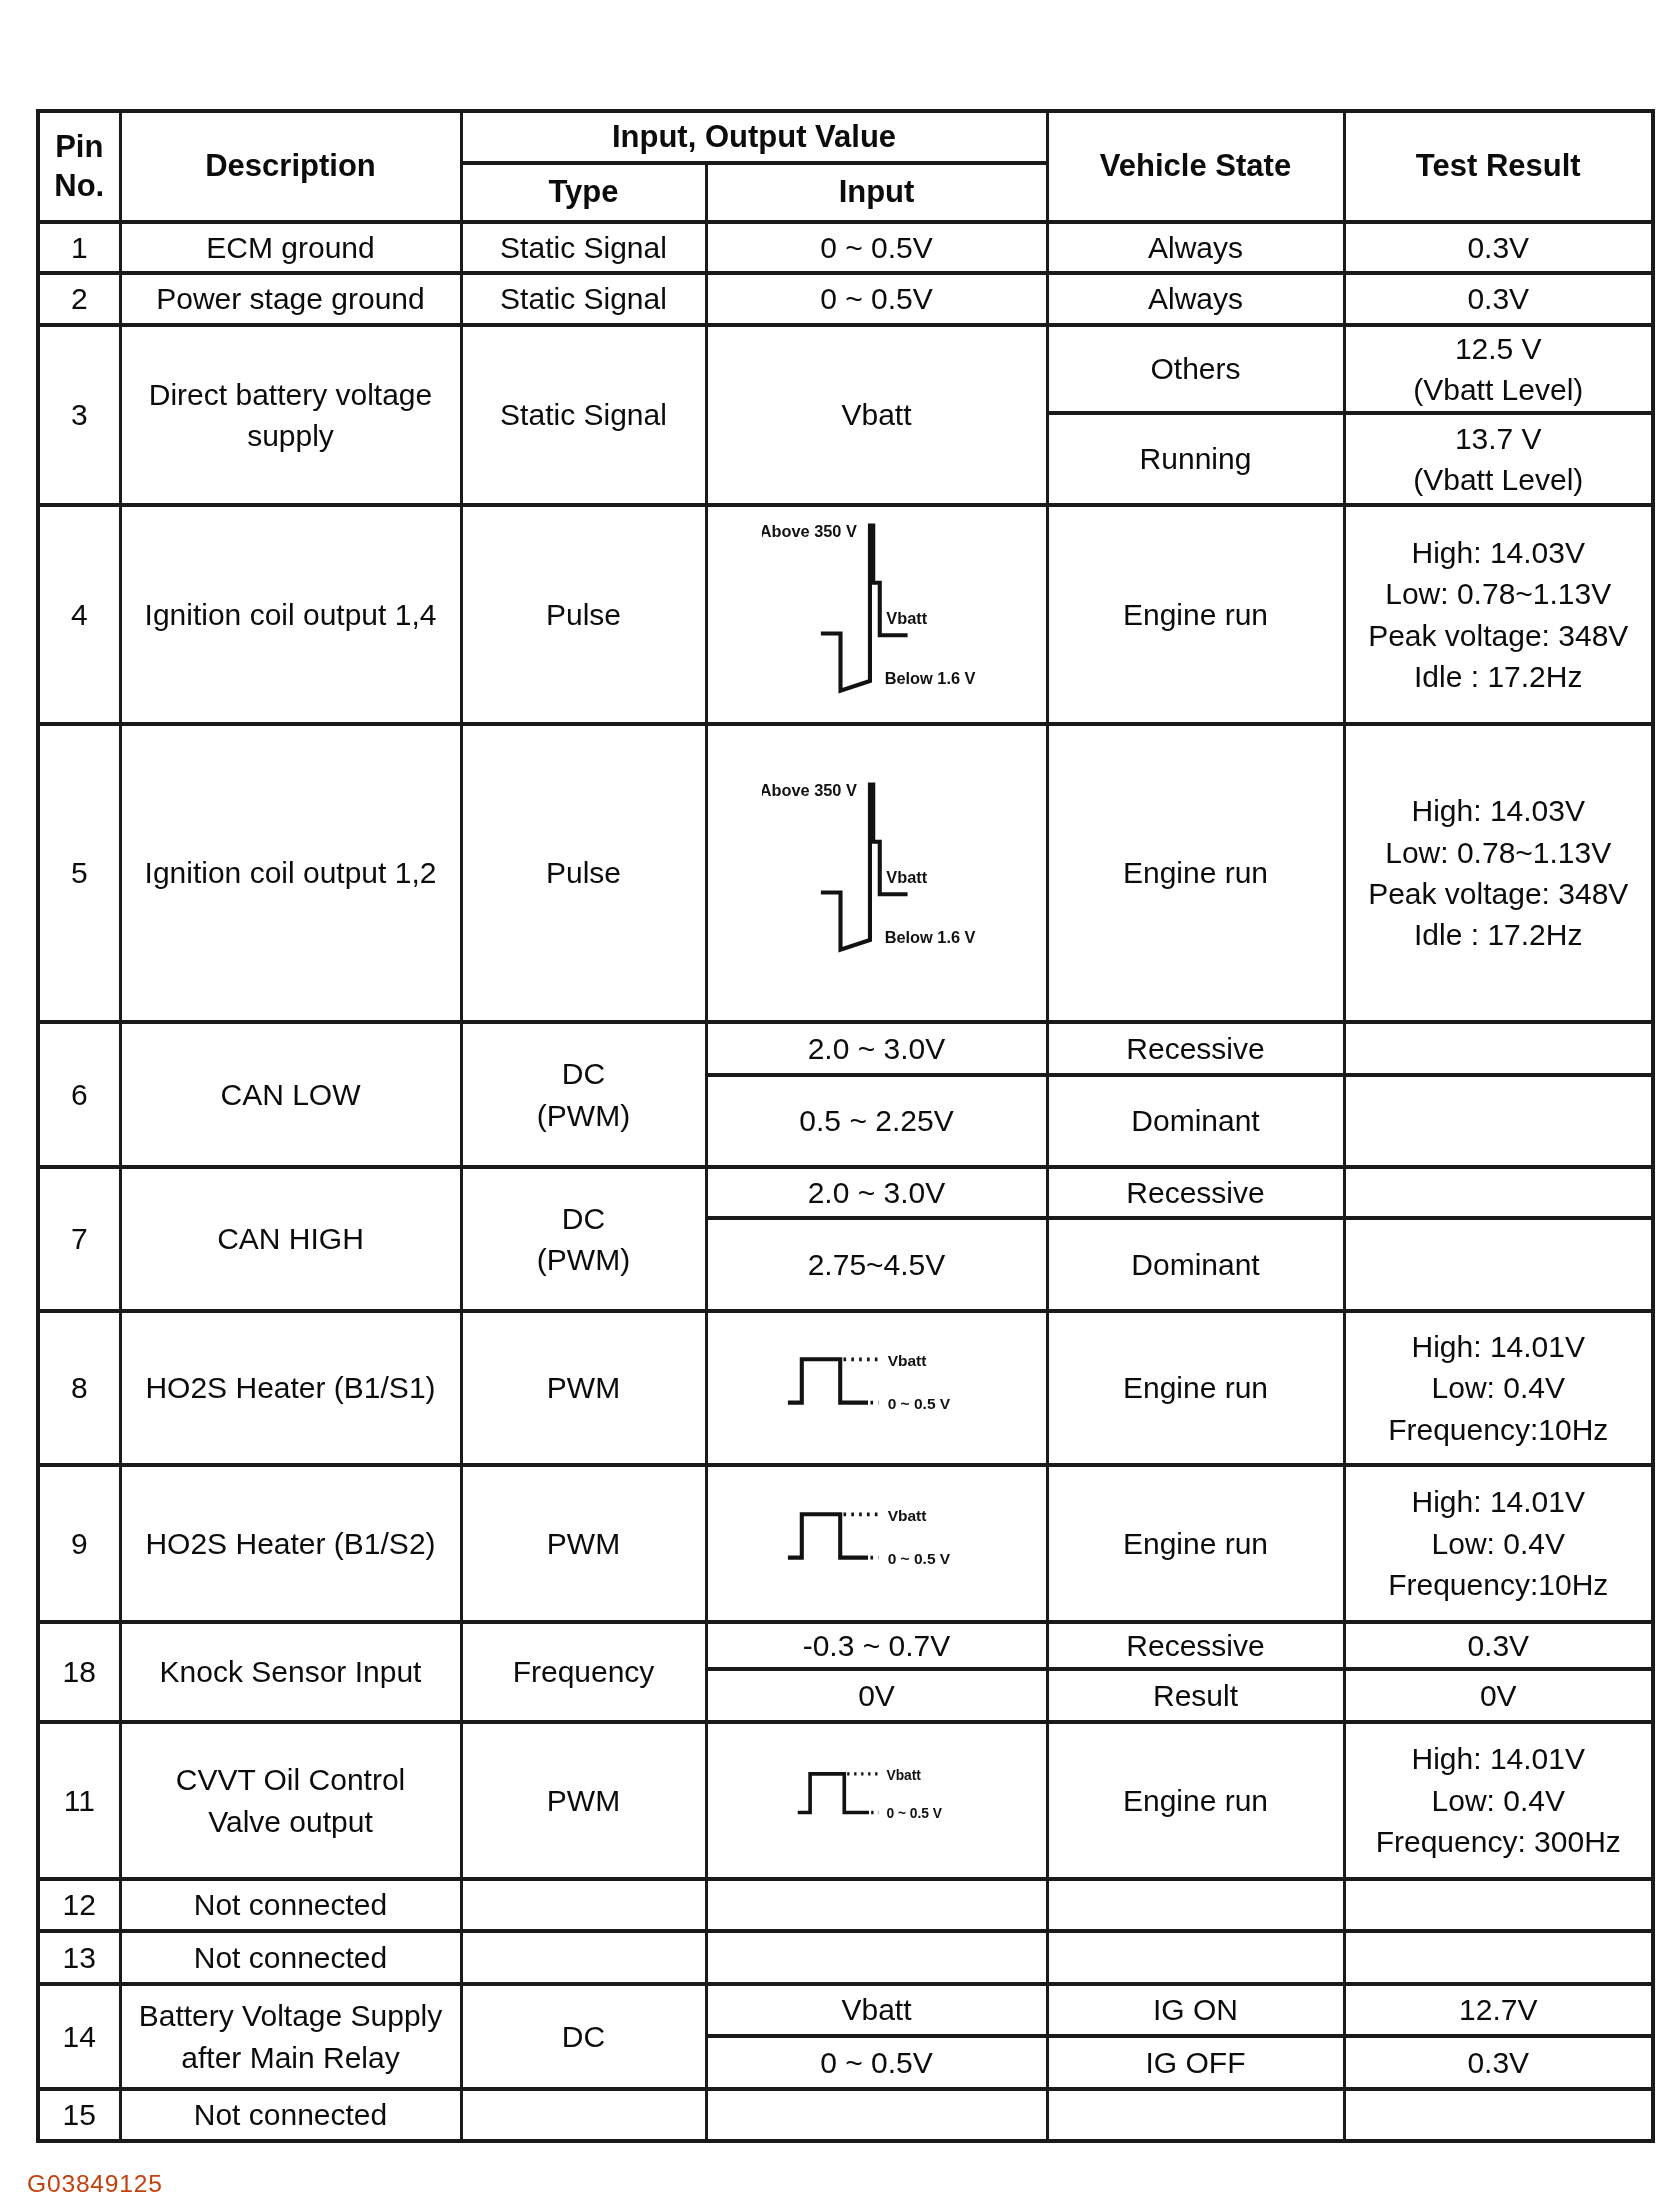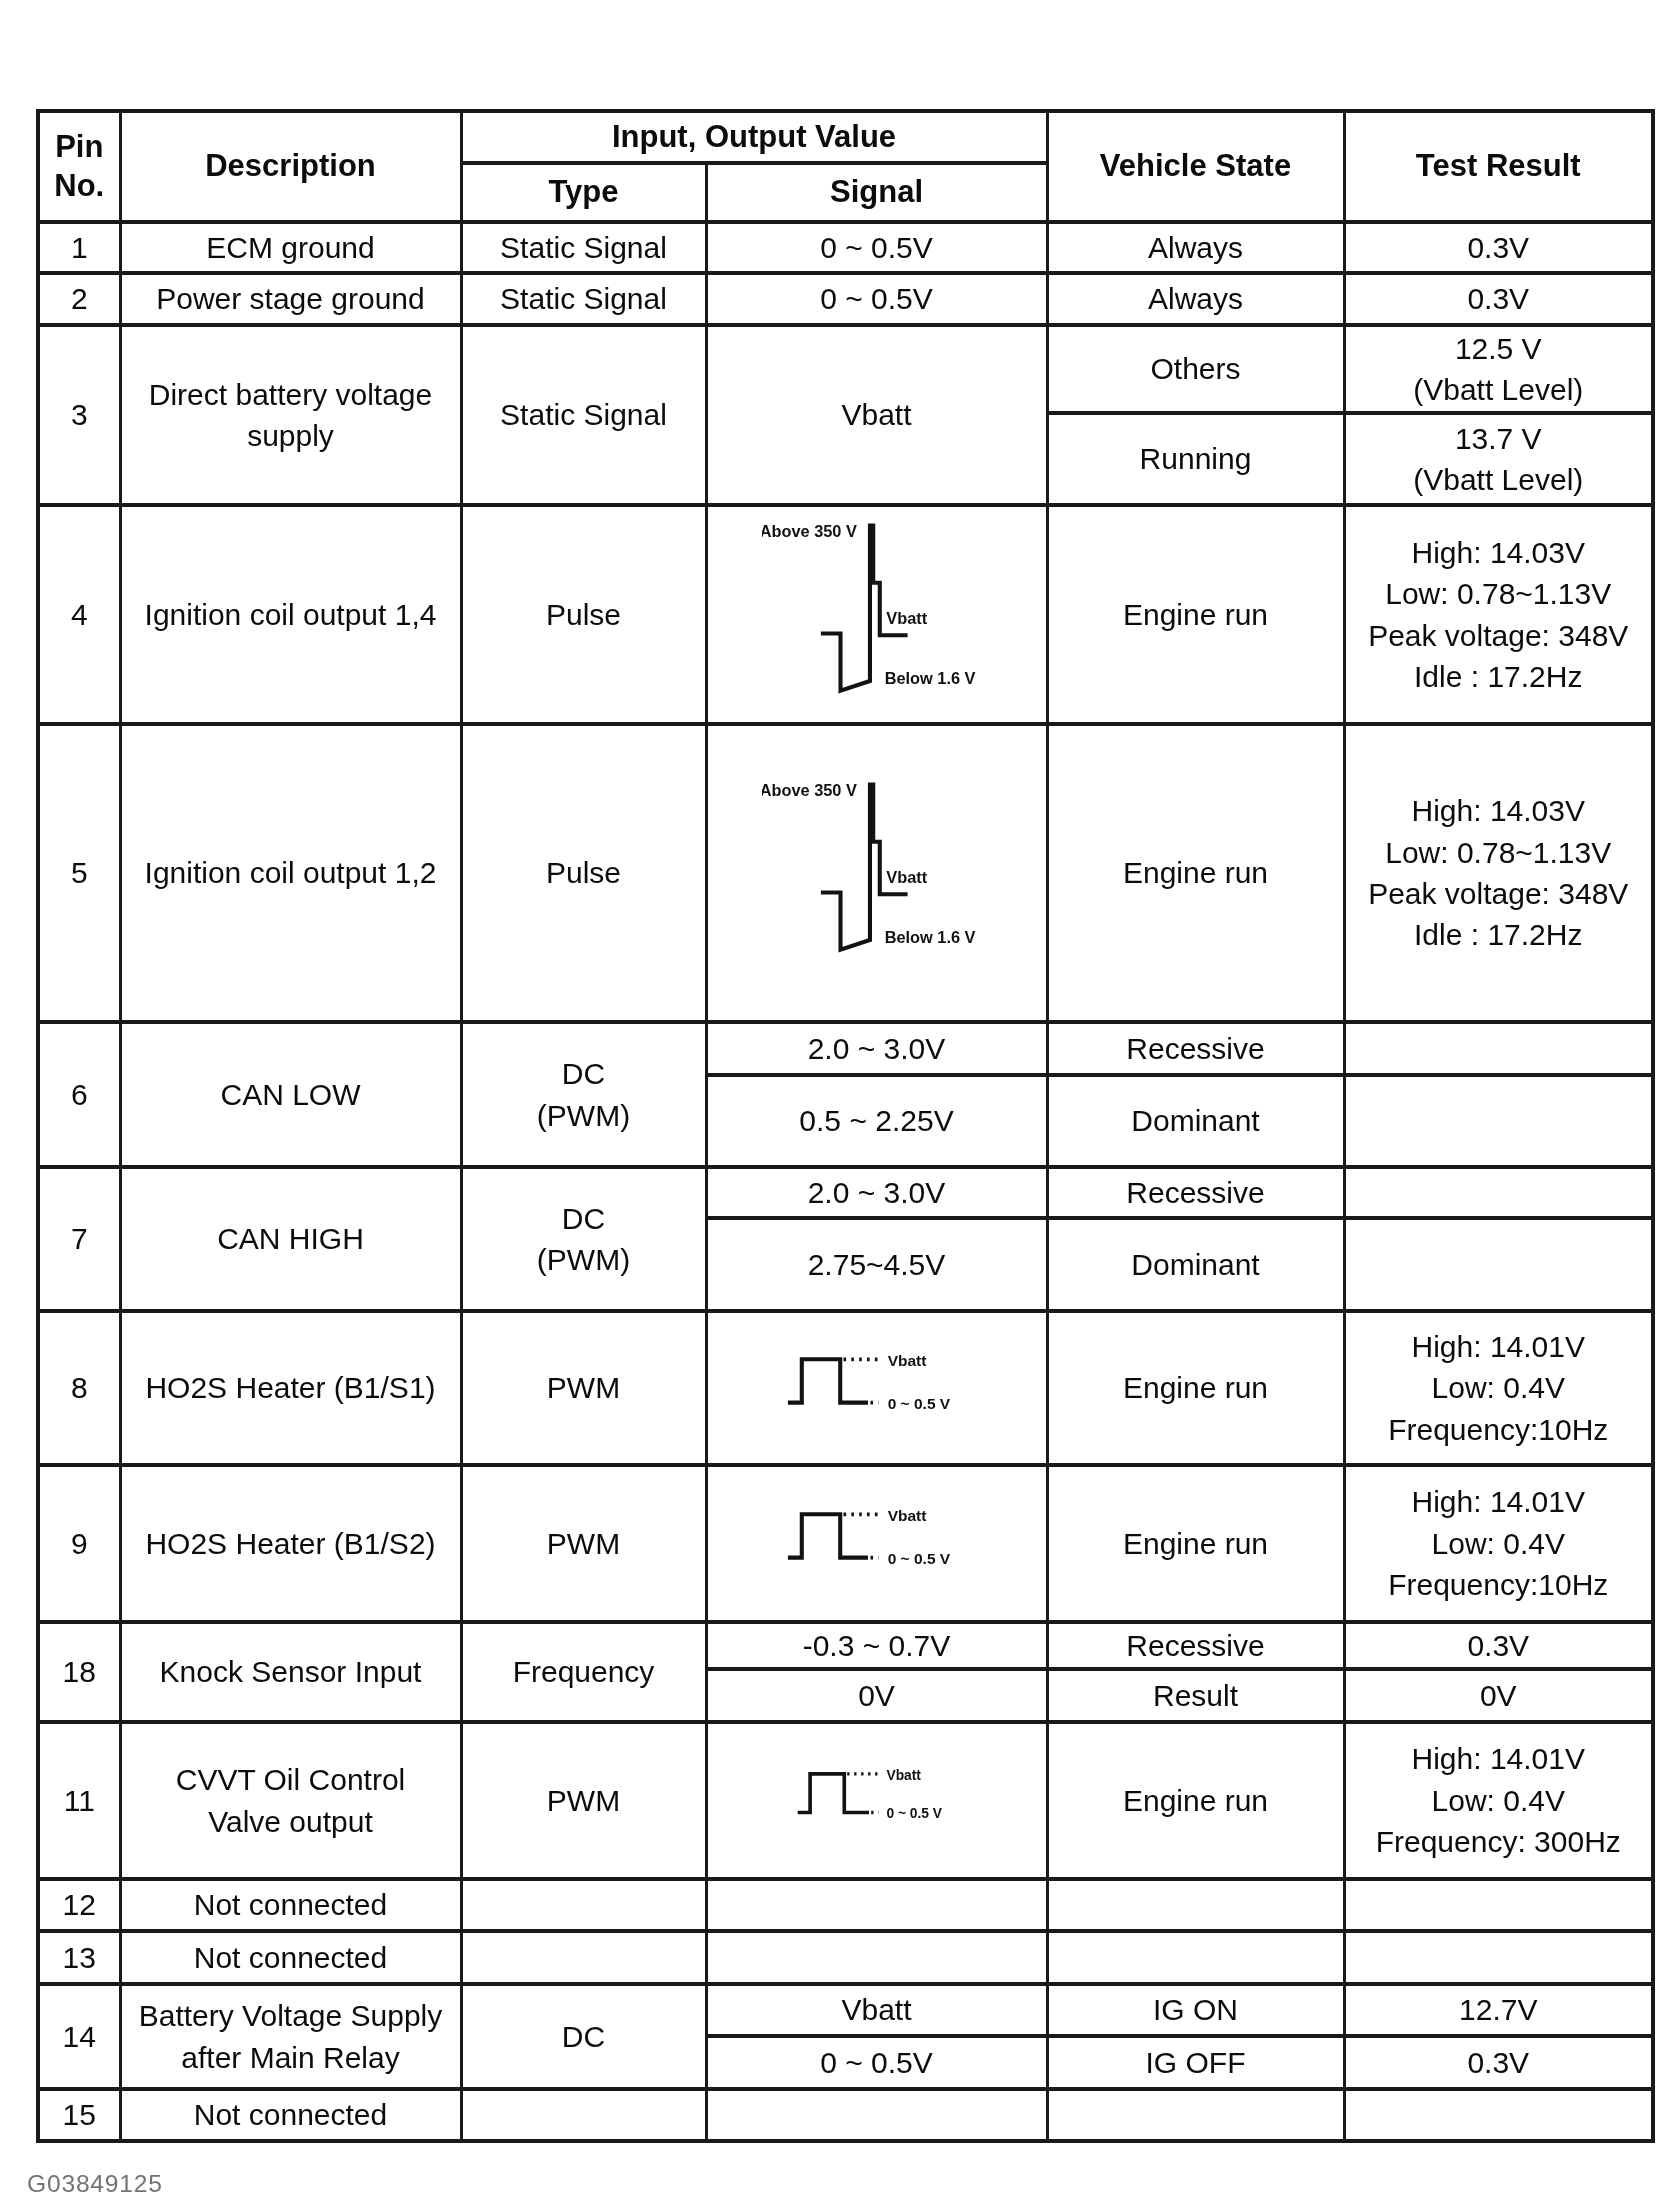--- a/index.html
+++ b/index.html
@@ -34,21 +34,21 @@
 
   
   .trace { fill:none; stroke:#121212; stroke-width:2.5; stroke-linejoin:miter; stroke-linecap:butt; }
   .dot   { stroke:#121212; stroke-width:2.3; stroke-dasharray:1.6 3.2; }
   .wtxt  { font-family:"Liberation Sans", sans-serif; font-weight:700; fill:#121212; }
   .wf-ign .wtxt { font-size:10px; }
   .wf-pwm .wtxt { font-size:9.5px; }
 
   .figure-id {
     position:absolute; left:27px; top:2122px;
-    font-size:24.6px; color:#737373; letter-spacing:0.8px;
+    font-size:24.6px; color:#c2410c; letter-spacing:0.8px;
   }
 </style>
 </head>
 <body>
 
 <div class="page">
 
 <table class="pin-table">
   <colgroup>
     <col style="width:82px">
@@ -62,21 +62,21 @@
     <tr style="height:52px">
       <th rowspan="2" class="pre">Pin
 No.</th>
       <th rowspan="2">Description</th>
       <th colspan="2">Input, Output Value</th>
       <th rowspan="2">Vehicle State</th>
       <th rowspan="2">Test Result</th>
     </tr>
     <tr style="height:59px">
       <th>Type</th>
-      <th>Signal</th>
+      <th>Input</th>
     </tr>
   </thead>
   <tbody>
 
     <tr style="height:51px">
       <td>1</td>
       <td>ECM ground</td>
       <td>Static Signal</td>
       <td>0 ~ 0.5V</td>
       <td>Always</td>

